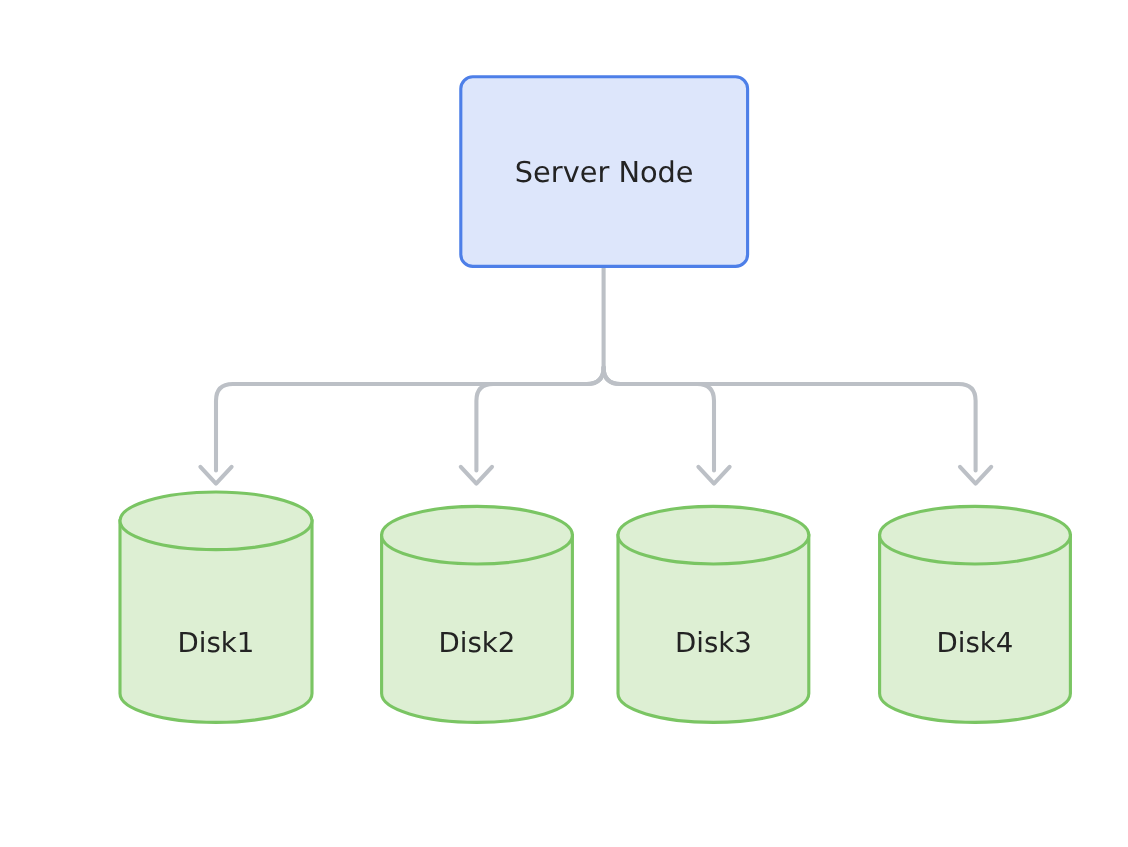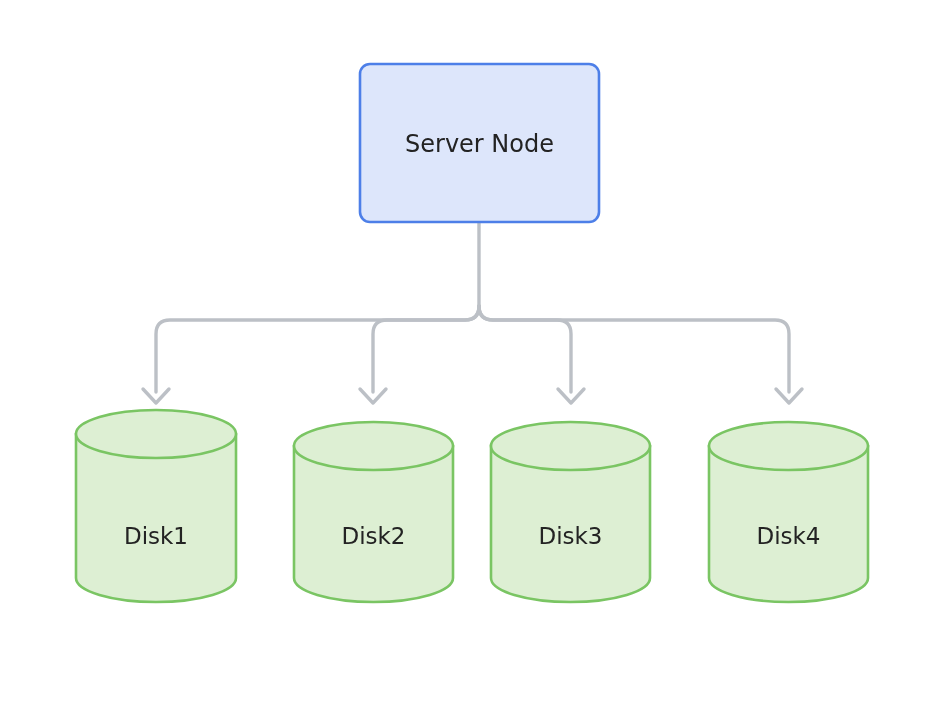--- a/index.html
+++ b/index.html
@@ -11,20 +11,21 @@
     width: 940px;
     height: 706px;
     font-family: "DejaVu Sans", "Liberation Sans", sans-serif;
     overflow: hidden;
   }
   #canvas {
     position: relative;
     width: 852px;
     height: 706px;
     background: #ffffff;
+    margin-left: 24px;
   }
   #diagram-svg {
     position: absolute;
     top: 0;
     left: 0;
     width: 940px;
     height: 706px;
   }
   .node-label {
     font-family: "DejaVu Sans", "Liberation Sans", sans-serif;

